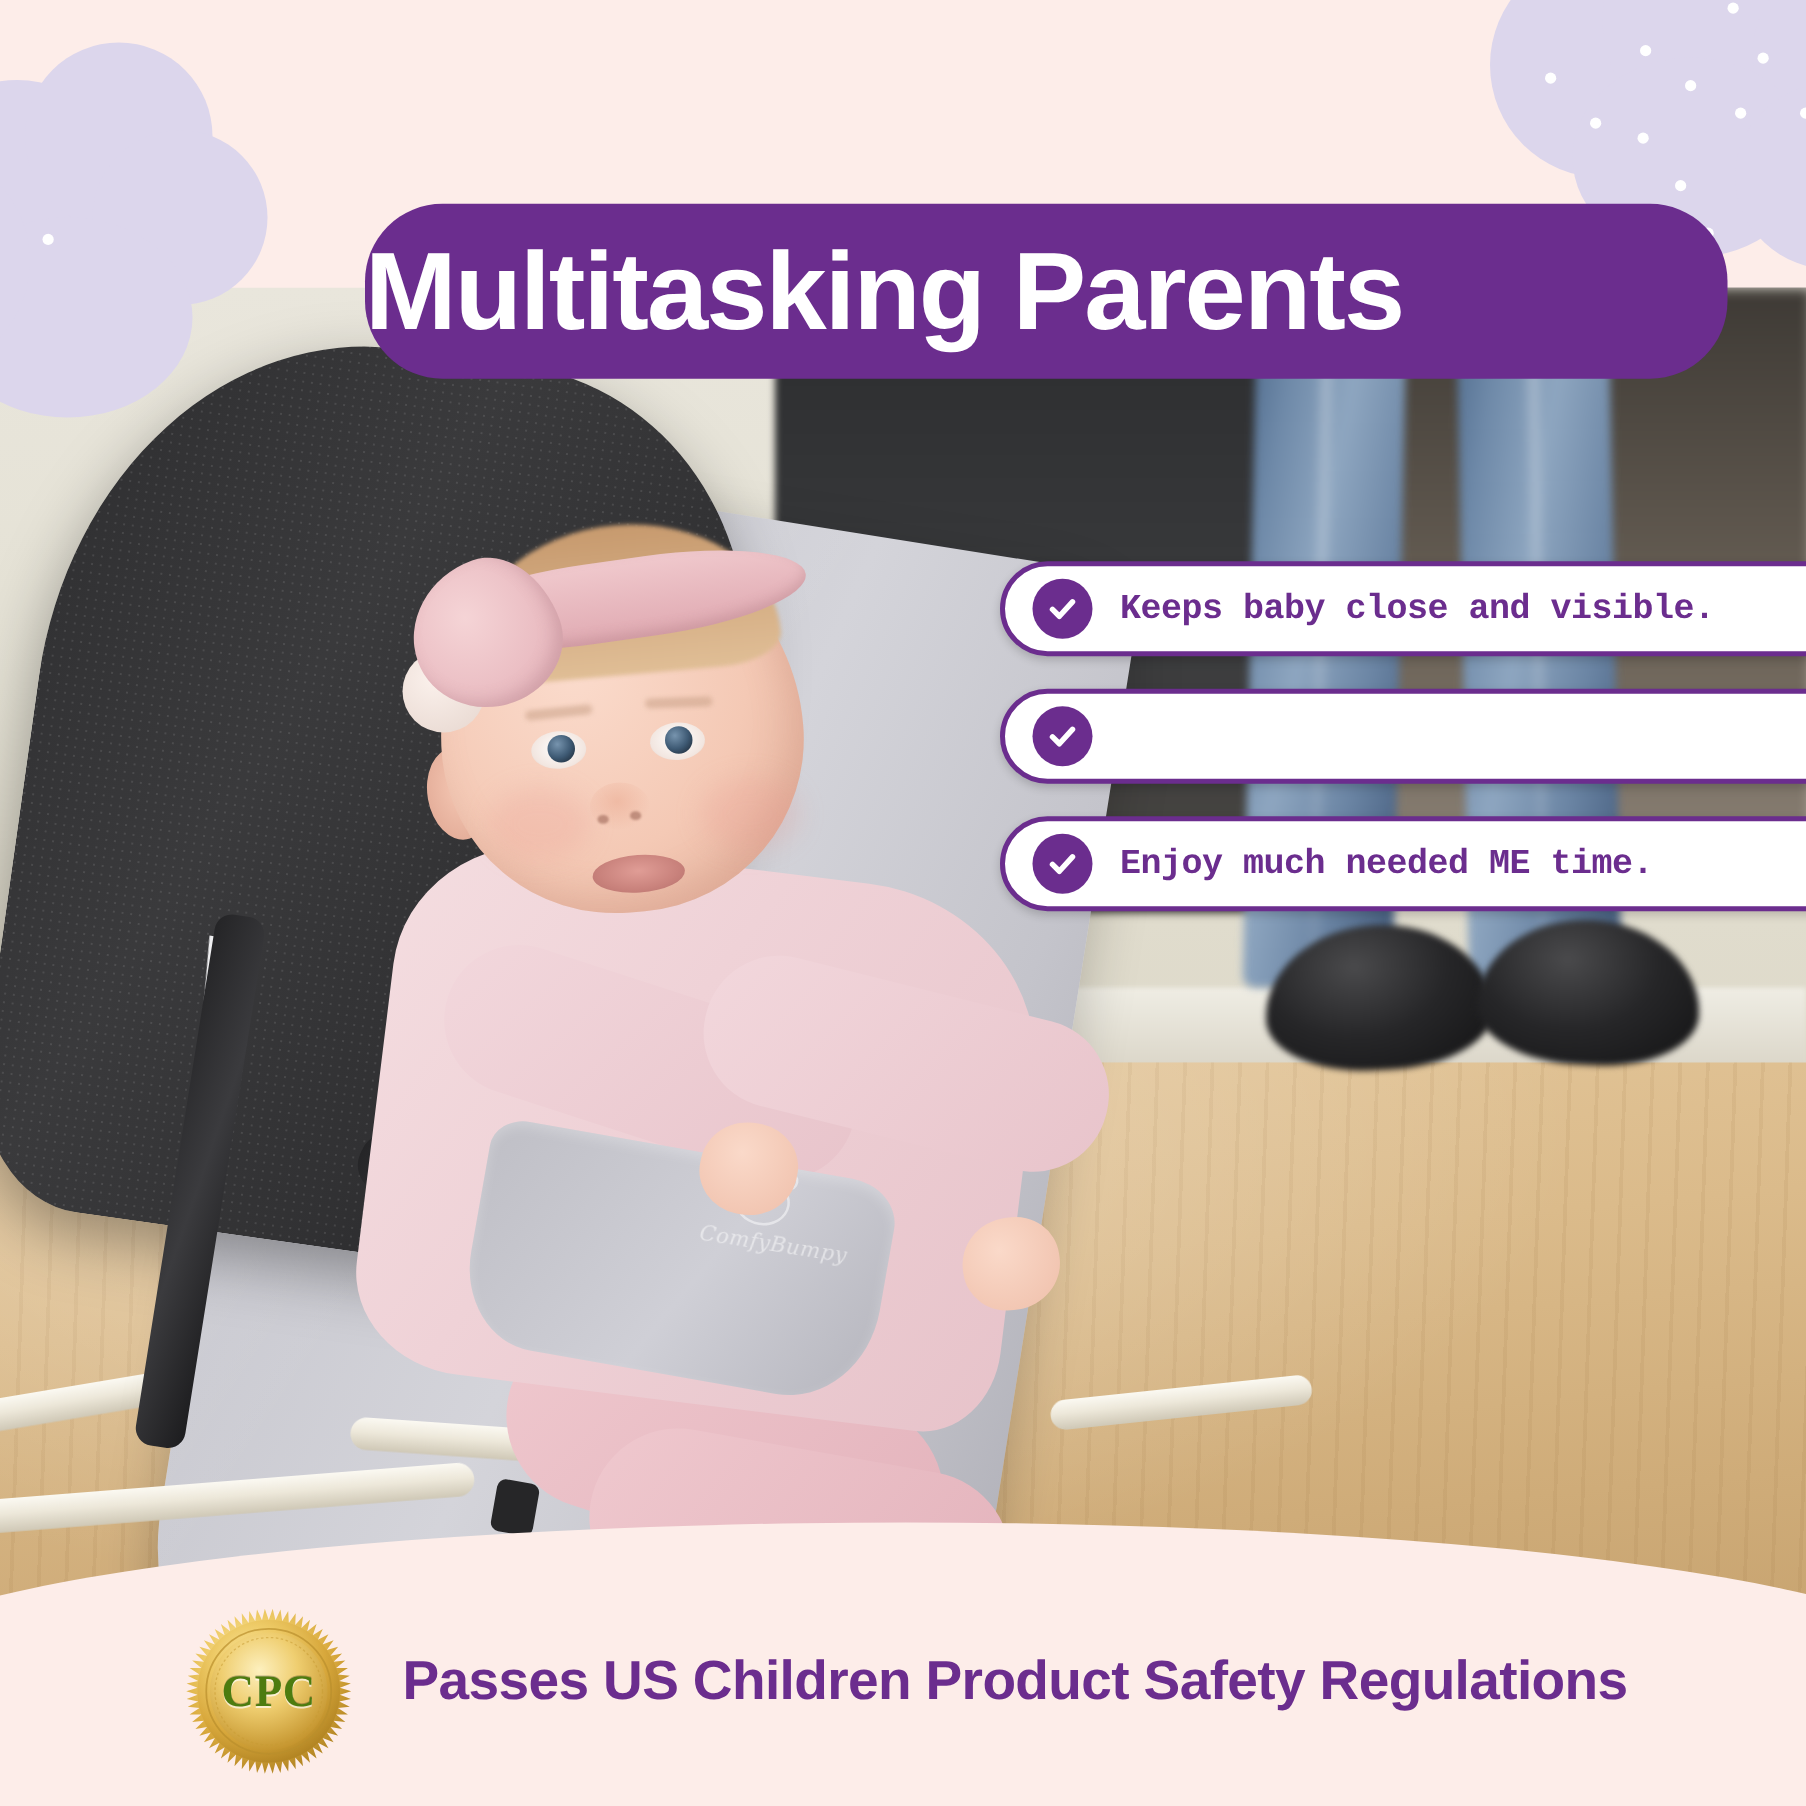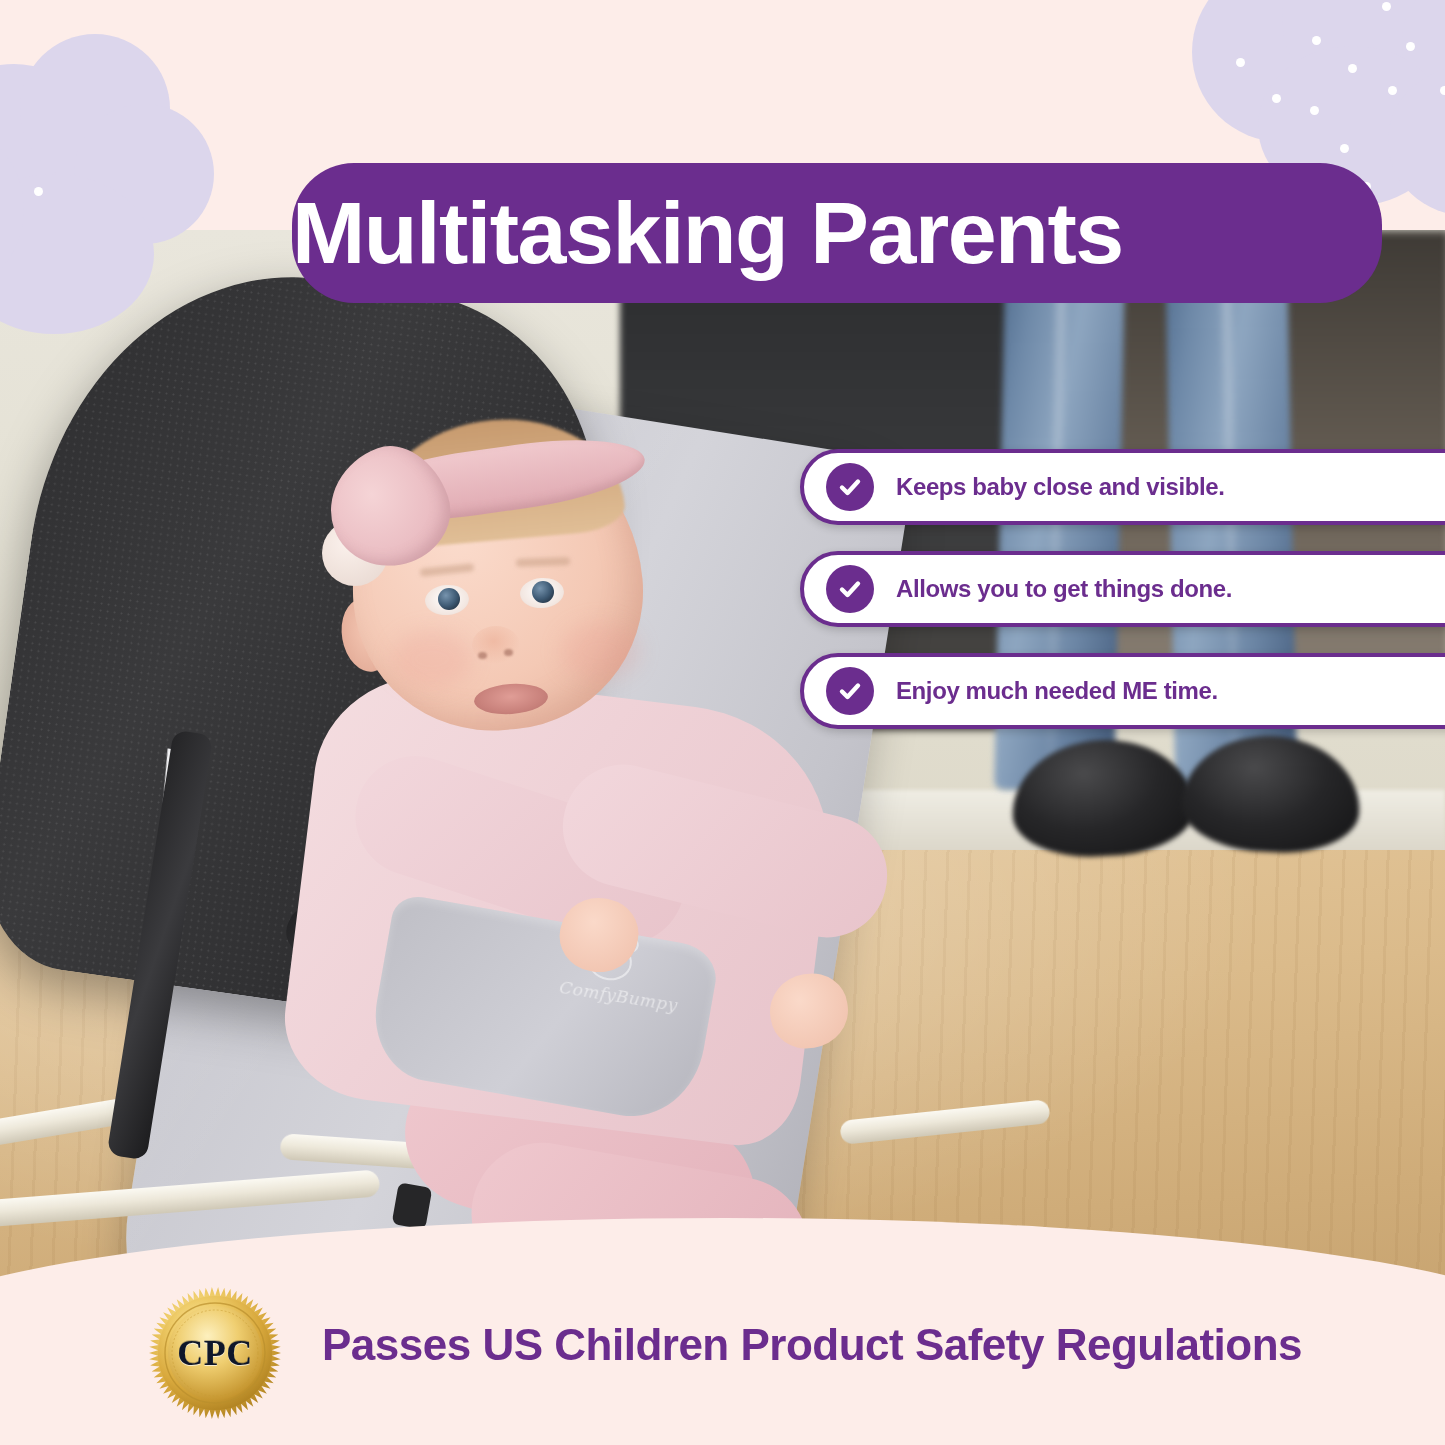--- a/index.html
+++ b/index.html
@@ -332,24 +332,25 @@
     flex:0 0 auto;
     width:48px; height:48px;
     background:#6B2D8E;
     border-radius:50%;
     display:flex; align-items:center; justify-content:center;
     margin-right:22px;
   }
   .pill-check svg { display:block; }
   .pill-text {
     color:#6B2D8E;
-    font-size:24px;
+    font-size:28px;
     font-weight:bold;
     letter-spacing:-.4px;
     white-space:nowrap;
+    font-family:Liberation Mono, monospace;
   }
   #pill-0 { top:449px; }
   #pill-1 { top:551px; }
   #pill-2 { top:653px; }
 
   
   .bottom-banner {
     position:absolute;
     left:-120px; top:1218px;
     width:1690px; height:360px;
@@ -357,21 +358,21 @@
     border-radius:50% 50% 0 0 / 120px 120px 0 0;
   }
   .cpc-seal {
     position:absolute; left:145px; top:1282px;
     width:140px; height:142px;
   }
   .cpc-label {
     position:absolute; left:0; top:0; width:140px; height:142px;
     display:flex; align-items:center; justify-content:center;
     font-size:36px; font-weight:bold;
-    color:#0f172a;
+    color:#4d7c0f;
     text-shadow:0 1px 0 rgba(255,255,255,.65), 0 -1px 0 rgba(0,0,0,.25);
     letter-spacing:.5px;
     font-family:"Liberation Serif", serif;
   }
   .banner-text {
     position:absolute; left:322px; top:1320px;
     width:1050px;
     color:#6B2D8E;
     font-size:44px;
     font-weight:bold;
@@ -511,21 +512,20 @@
     </div>
     <div class="pill-text">Keeps baby close and visible.</div>
   </div>
 
   <div class="pill" id="pill-1">
     <div class="pill-check">
       <svg width="28" height="28" viewBox="0 0 28 28">
         <path d="M6 14.5 L11.5 20 L22 8.5" stroke="#FFFFFF" stroke-width="4.4" fill="none" stroke-linecap="round" stroke-linejoin="round"></path>
       </svg>
     </div>
-    <div class="pill-text">Allows you to get things done.</div>
   </div>
 
   <div class="pill" id="pill-2">
     <div class="pill-check">
       <svg width="28" height="28" viewBox="0 0 28 28">
         <path d="M6 14.5 L11.5 20 L22 8.5" stroke="#FFFFFF" stroke-width="4.4" fill="none" stroke-linecap="round" stroke-linejoin="round"></path>
       </svg>
     </div>
     <div class="pill-text">Enjoy much needed ME time.</div>
   </div>

